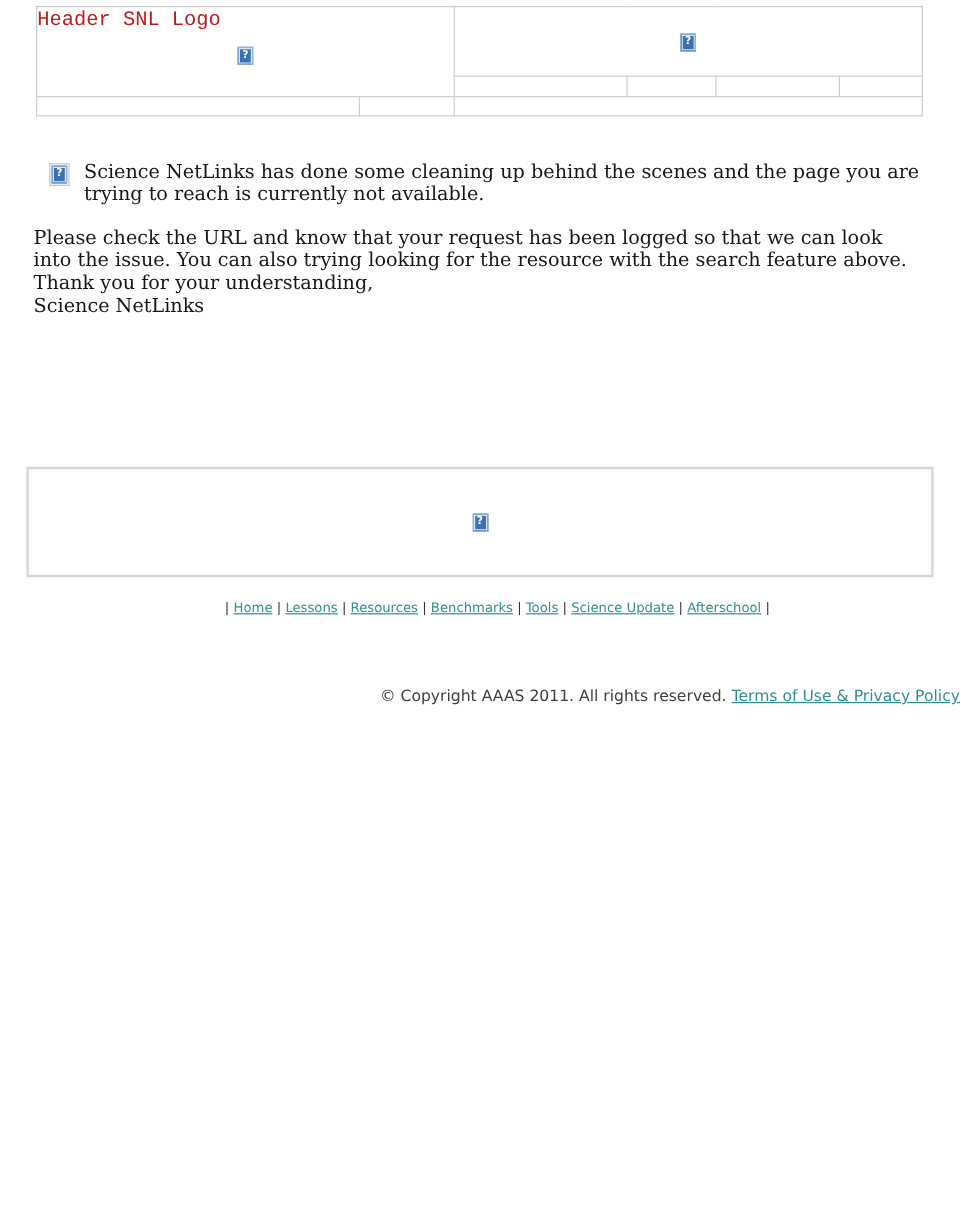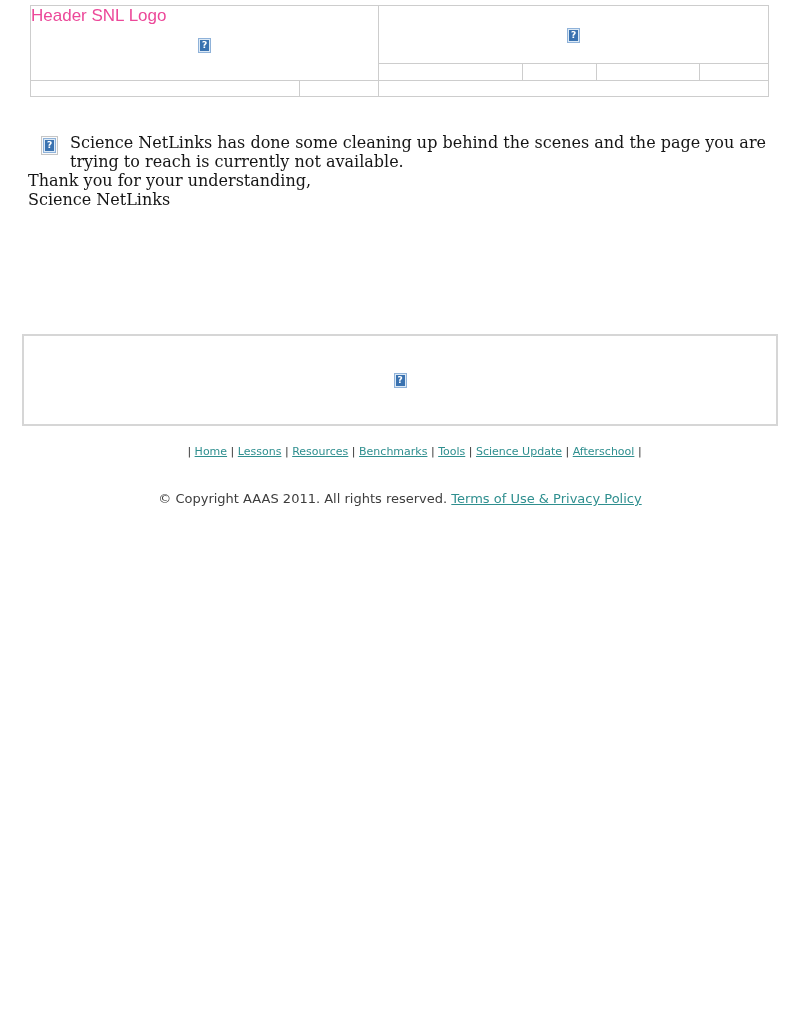--- a/index.html
+++ b/index.html
@@ -20,23 +20,23 @@
     margin: 5px 0 0 30px;
   }
   table.header-table td {
     border: 1px solid #cdcdcd;
     padding: 0;
     background: #ffffff;
     overflow: hidden;
   }
   td.logo-cell { height: 75px; vertical-align: top; padding: 3px 4px; }
   .logo-link {
-    font-family: Liberation Sans, sans-serif;
+    font-family: Liberation Mono, monospace;
     font-size: 17px;
-    color: #ec4899;
+    color: #b91c1c;
     text-decoration: none;
     cursor: pointer;
   }
   .logo-icon-row { text-align: center; margin-top: 9px; }
   td.banner-cell { height: 58px; text-align: center; vertical-align: middle; }
   tr.nav-row td { height: 17px; }
   tr.sub-row td { height: 16px; }
 
   
   .bimg {
@@ -85,22 +85,22 @@
     line-height: 13px;
     color: #333333;
     padding-left: 29px;
   }
   .footer-nav a, .copyright a {
     color: #2f8f8f;
     text-decoration: underline;
     cursor: pointer;
   }
   .copyright {
-    margin-top: 33px;
-    text-align: center;
+    margin-top: 60px;
+    text-align: right;
     font-family: "DejaVu Sans", sans-serif;
     font-size: 13px;
     color: #3d3d3d;
   }
 </style>
 </head>
 <body>
 
 <div class="page">
 
@@ -137,20 +137,21 @@
       <td colspan="4"></td>
     </tr>
   </tbody>
     </table>
 
   <div class="message">
     <div class="msg-first">
       <span class="img-frame"><span class="bimg">?</span></span>
       <p>Science NetLinks has done some cleaning up behind the scenes and the page you are trying to reach is currently not available.</p>
     </div>
+    <p class="plain">Please check the URL and know that your request has been logged so that we can look into the issue. You can also trying looking for the resource with the search feature above.</p>
     <p class="closing"><span>Thank you for your understanding,</span><br><span>Science NetLinks</span></p>
   </div>
 
   <div class="ad-box">
     <span class="bimg">?</span>
   </div>
 
   <div class="footer-nav">
     <div>
       <span>|</span>

